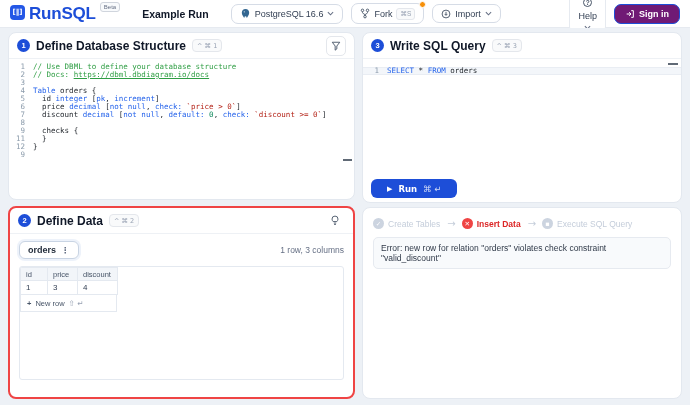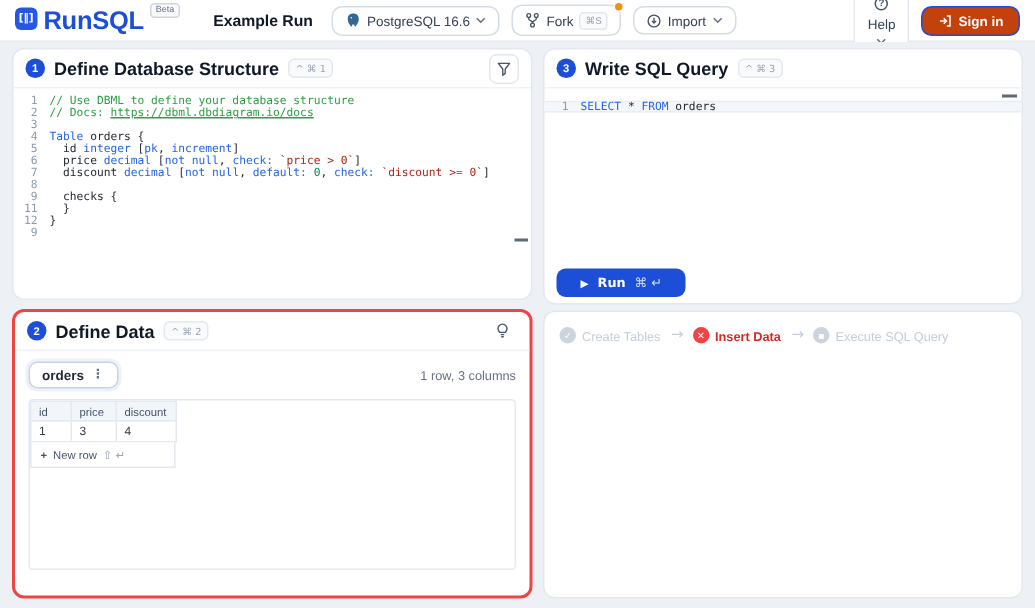--- a/index.html
+++ b/index.html
@@ -13,31 +13,31 @@
   .logo-mark { width:15px; height:15px; border-radius:4px; background:#2457e6; color:#fff;
                display:flex; align-items:center; justify-content:center; font-size:7px; font-weight:700;
                font-family:"DejaVu Sans",sans-serif; margin-top:1px; }
   .logo-text { color:#1d4ed8; font-weight:700; font-size:17px; letter-spacing:-.2px; }
   .beta { font-size:6px; color:#667085; border:1px solid #d0d5dd; background:#f8fafc; border-radius:3px;
           padding:1px 3px; margin-top:-2px; }
   .doc-title { margin-left:22px; font-size:10.5px; font-weight:700; color:#101828; }
   .tb-btn { display:flex; align-items:center; gap:4px; background:#fff; border:1px solid #d6dce6;
             border-radius:7px; padding:3.5px 8px; font-size:9px; color:#344054; cursor:pointer; position:relative; }
   .tb-btn svg { flex:none; }
-  .db-btn { margin-left:12px; }
+  .db-btn { margin-left:22px; }
   .fork-btn { margin-left:8px; }
   .import-btn { margin-left:8px; }
   .pill { font-size:6.5px; color:#98a2b3; border:1px solid #e4e7ec; background:#f9fafb; border-radius:3px; padding:1px 3px; }
   .orange-dot { position:absolute; top:-3px; right:-3px; width:7px; height:7px; border-radius:50%;
                 background:#f79009; border:1.5px solid #fff; }
   .tb-right { margin-left:auto; display:flex; align-items:center; gap:8px; }
   .help-btn { border-color:#e6eaf0;flex-direction:column; }
   .help-ico { width:9px; height:9px; border:1px solid #475467; border-radius:50%; color:#475467;
               font-size:6.5px; display:flex; align-items:center; justify-content:center; font-weight:700; }
-  .signin-btn { display:flex; align-items:center; gap:4px; background:#c2410c; border:1px solid #1d4ed8;
+  .signin-btn { display:flex; align-items:center; gap:4px; background:#701a75; border:1px solid #1d4ed8;
                 color:#fff; border-radius:7px; padding:4px 10px; font-size:9px; font-weight:600; cursor:pointer; }
   .chev { color:#667085; }
 
   
   .content { position:absolute; top:28px; left:0; right:0; bottom:0; background:#edf1f6; }
   .panel { position:absolute; background:#fff; border:1px solid #e3e8ef; border-radius:8px; }
   #panel-structure { left:8px; top:4px; width:347px; height:168px; }
   #panel-data      { left:8px; top:178px; width:347px; height:193px; border:2px solid #ef4444; }
   #panel-query     { left:362px; top:4px; width:320px; height:171px; }
   #panel-result    { left:362px; top:179px; width:320px; height:192px; }
@@ -278,16 +278,17 @@
           <div class="step error">
             <span class="dot">✕</span>
             <span class="lbl">Insert Data</span>
           </div>
           <span class="step-arrow">→</span>
           <div class="step pending">
             <span class="dot">▪</span>
             <span class="lbl">Execute SQL Query</span>
           </div>
         </div>
+      <div class="error-box">Error: new row for relation "orders" violates check constraint "valid_discount"</div>
     </section>
 
   </div>
 </div>
 
 </body></html>

